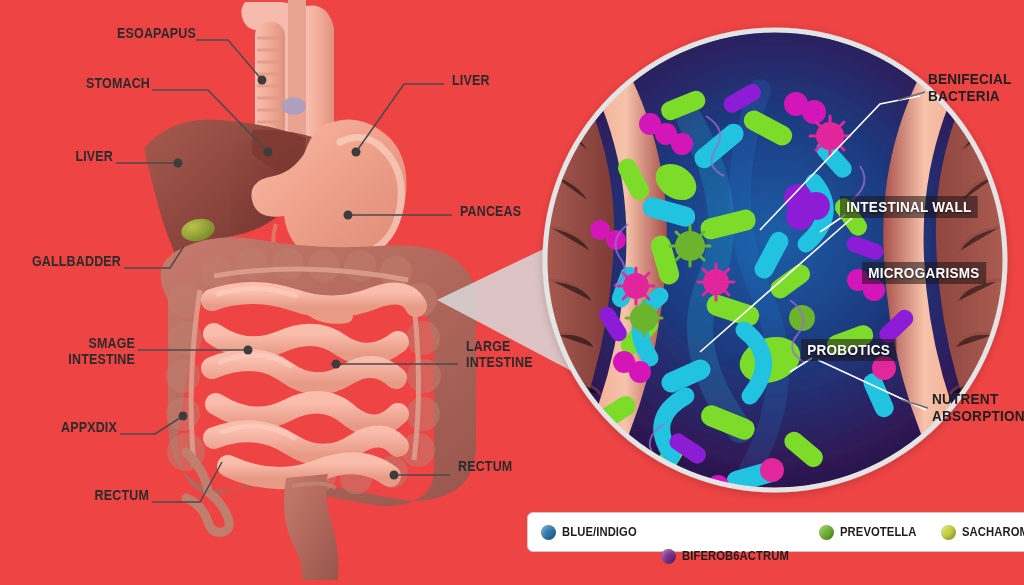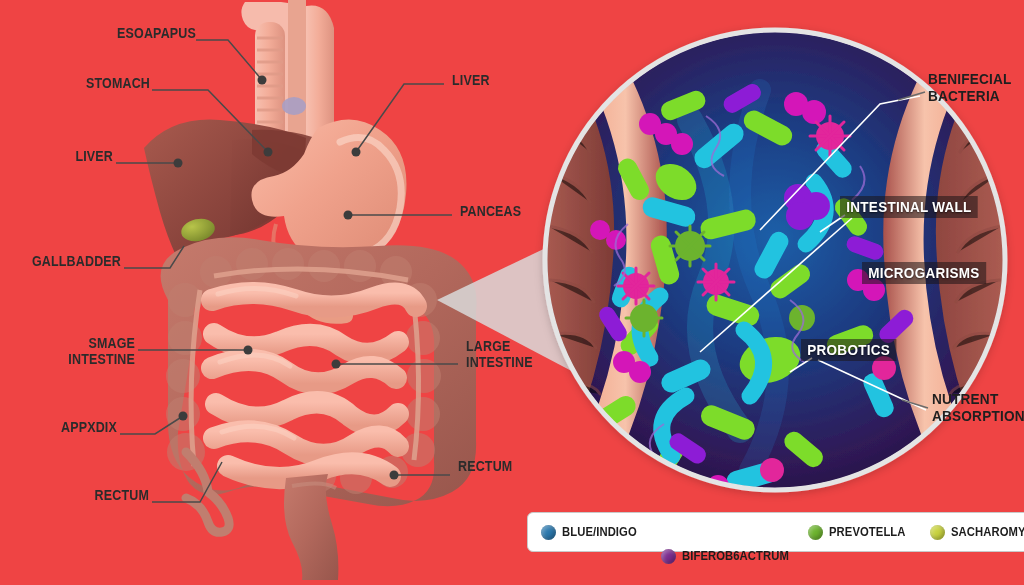--- a/index.html
+++ b/index.html
@@ -443,21 +443,21 @@
 
   <div id="legend">
     <div class="lg-item" style="margin-left:4px;">
       <span class="lg-dot" style="background:#2b78ad;"></span>
       <span class="lg-txt">BLUE/INDIGO</span>
     </div>
     <div class="lg-item" style="margin-left:16px;margin-top:48px;">
       <span class="lg-dot" style="background:#7b2d8e;"></span>
       <span class="lg-txt">BIFEROB6ACTRUM</span>
     </div>
-    <div class="lg-item" style="margin-left:7px;">
+    <div class="lg-item" style="margin-left:18px;">
       <span class="lg-dot" style="background:#6cb32e;"></span>
       <span class="lg-txt">PREVOTELLA</span>
     </div>
     <div class="lg-item" style="margin-left:16px;">
       <span class="lg-dot" style="background:#c8d23f;"></span>
       <span class="lg-txt">SACHAROMYCES BOULARDII</span>
     </div>
   </div>
 
 </div>

